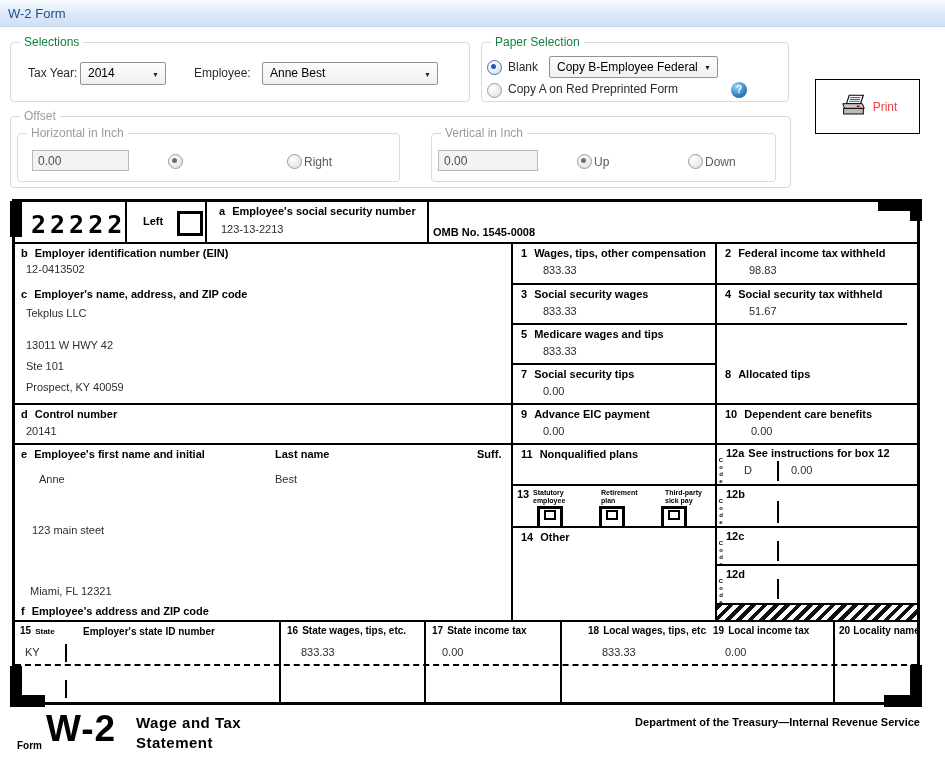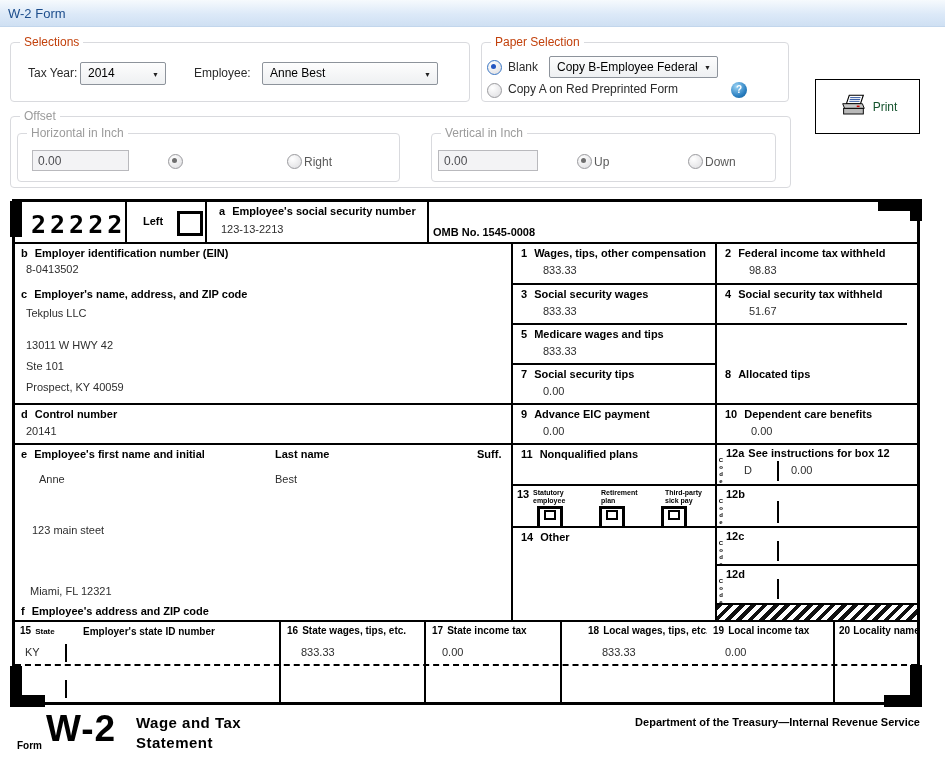--- a/index.html
+++ b/index.html
@@ -8,21 +8,21 @@
 
   
   .titlebar {position:absolute;left:0;top:0;width:945px;height:26px;
     background:linear-gradient(#f6fafd,#dce9f8 55%,#cfe0f3);
     border-bottom:1px solid #c2d6ec;}
   .titlebar .t {position:absolute;left:8px;top:6px;font-size:13px;color:#1c4d8c;}
 
   
   .group {position:absolute;border:1px solid #d9dade;border-radius:4px;background:#fff;}
   .glabel {position:absolute;top:-8px;left:9px;background:#fff;padding:0 4px;
-    font-size:12px;color:#c2410c;white-space:nowrap;}
+    font-size:12px;color:#15803d;white-space:nowrap;}
   .glabel.dis {color:#9b9b9b;}
 
   
   .combo {position:absolute;border:1px solid #8d939b;border-radius:2px;
     background:linear-gradient(#fdfdfd,#eef0f2);font-size:12px;color:#000;
     box-sizing:border-box;padding:3px 18px 0 7px;cursor:default;}
   .combo .arrow {position:absolute;right:6px;top:50%;transform:translateY(-50%);
     font-size:7px;color:#222;}
   .uilabel {position:absolute;font-size:12px;color:#2b2b2b;white-space:nowrap;}
   .uilabel.dim {color:#5a5a5a;}
@@ -32,21 +32,21 @@
   .radio.sel-blue {border-color:#3a76c4;}
   .radio.sel-blue .dot {background:#2456c1;}
   .radio.sel-gray .dot {background:#6f6f6f;}
   .tfield {position:absolute;border:1px solid #b9b9bd;background:#f3f3f5;color:#4e4e52;
     font-size:12px;box-sizing:border-box;padding:2px 5px;font-family:"Liberation Sans",sans-serif;}
   .helpicon {position:absolute;width:16px;height:16px;border-radius:50%;
     background:radial-gradient(circle at 35% 28%,#9bd4f5,#2a7fc1 62%,#0f5a94);
     color:#fff;font-size:10px;font-weight:bold;text-align:center;line-height:16px;cursor:pointer;}
   .print-btn {position:absolute;left:815px;top:79px;width:105px;height:55px;background:#fff;
     border:1px solid #000;display:flex;align-items:center;justify-content:center;gap:5px;
-    font-size:12px;color:#14532d;cursor:pointer;}
+    font-size:12px;color:#ef4444;cursor:pointer;}
 
   
   .w2 {position:absolute;left:12px;top:199px;width:908px;height:506px;
     border:3px solid #000;box-sizing:border-box;font-size:11px;color:#000;}
   .cell {position:absolute;box-sizing:border-box;background:#fff;}
   .br {border-right:2px solid #000;}
   .bb {border-bottom:2px solid #000;}
   .ch {position:absolute;left:8px;top:3px;font-weight:bold;white-space:nowrap;font-size:11px;}
   .bn {font-weight:bold;margin-right:7px;}
   .cv {position:absolute;font-size:11px;color:#2e2e2e;white-space:nowrap;}
@@ -158,21 +158,21 @@
     <div class="cell br bb" style="left:192px;top:0;width:222px;height:42px;">
       <div class="ch" style="left:12px;"><span class="bn">a</span><span>Employee's social security number</span></div>
       <div class="cv" style="left:14px;top:21px;">123-13-2213</div>
     </div>
     <div class="cell bb" style="left:414px;top:0;width:488px;height:42px;">
       <div class="ch" style="left:4px;top:24px;">OMB No. 1545-0008</div>
     </div>
 
     <div class="cell br bb" style="left:0;top:42px;width:498px;height:58px;">
       <div class="ch" style="left:6px;"><span class="bn">b</span><span>Employer identification number (EIN)</span></div>
-      <div class="cv" style="left:11px;top:19px;">8-0413502</div>
+      <div class="cv" style="left:11px;top:19px;">12-0413502</div>
     </div>
     <div class="cell br bb" style="left:0;top:83px;width:498px;height:120px;">
       <div class="ch" style="left:6px;"><span class="bn">c</span><span>Employer's name, address, and ZIP code</span></div>
       <div class="cv" style="left:11px;top:22px;">Tekplus LLC</div>
       <div class="cv" style="left:11px;top:54px;">13011 W HWY 42</div>
       <div class="cv" style="left:11px;top:75px;">Ste 101</div>
       <div class="cv" style="left:11px;top:96px;">Prospect, KY 40059</div>
     </div>
     <div class="cell br bb" style="left:0;top:203px;width:498px;height:40px;text-align:right;">
       <div class="ch" style="left:6px;"><span class="bn">d</span><span>Control number</span></div>

